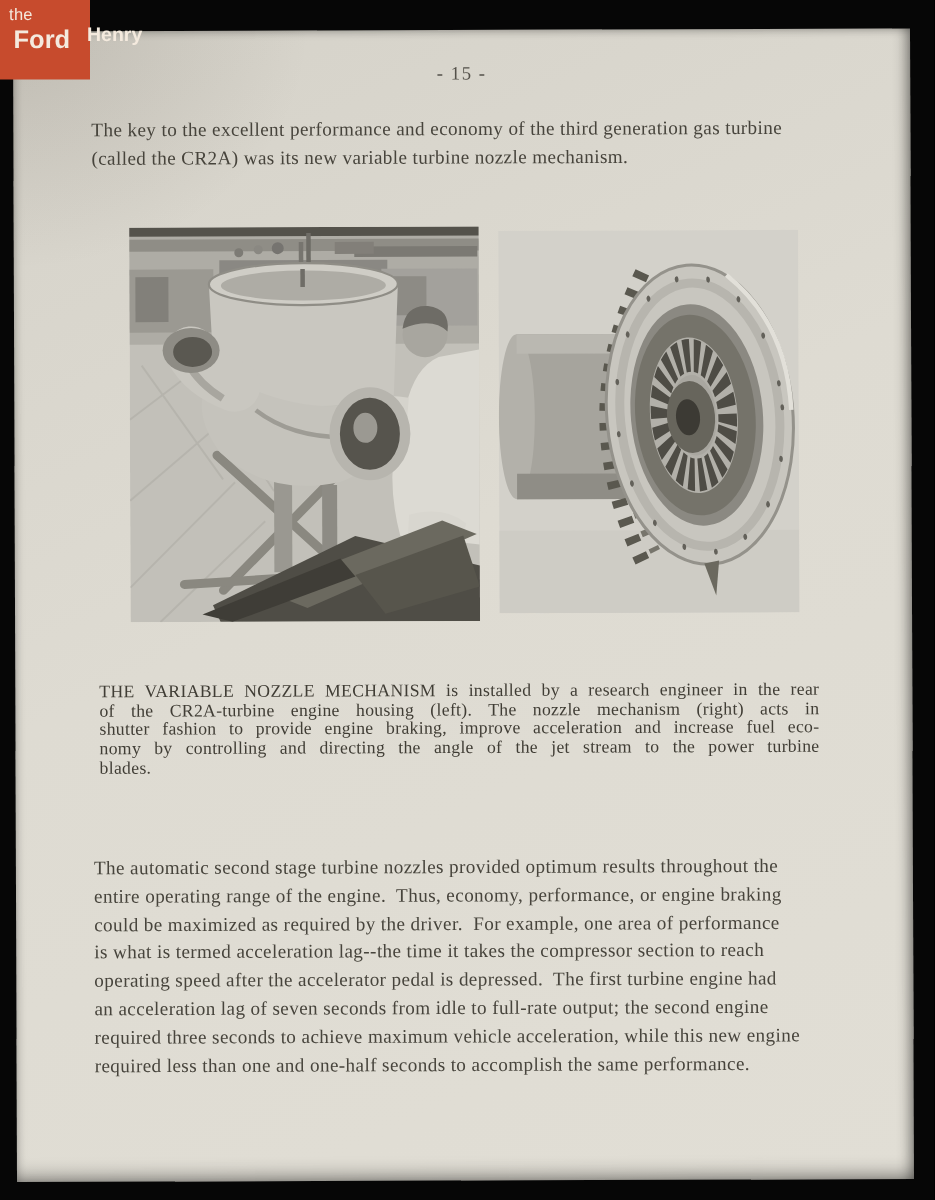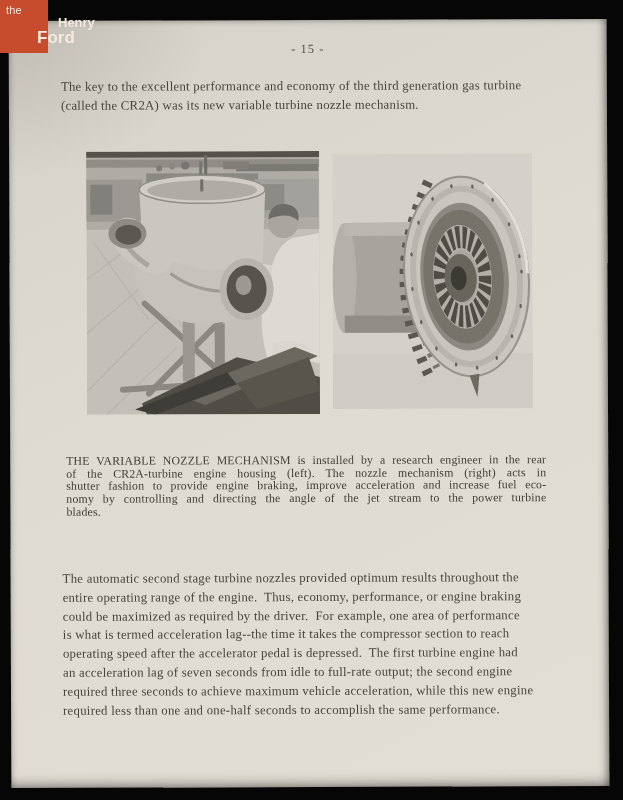--- a/index.html
+++ b/index.html
@@ -16,28 +16,28 @@
                 inset 0 -9px 12px -6px rgba(0,0,0,.40),
                 inset 4px 0 6px -4px rgba(0,0,0,.25),
                 inset 0 5px 6px -4px rgba(0,0,0,.22);
   }
   .page::before {
     content:""; position:absolute; left:0; top:0; width:200px; height:160px;
     background:radial-gradient(ellipse at 0% 0%, rgba(60,50,40,.14), rgba(0,0,0,0) 70%);
     pointer-events:none;
   }
   .logo {
-    position:absolute; left:0; top:0; width:48px; height:53px;
+    position:absolute; left:0; top:0; width:60px; height:53px;
     background:#c74b2d; z-index:5;
     font-family:"Liberation Sans", sans-serif; color:#f4ead e0;
     color:#f4eade;
   }
   .logo .the   { position:absolute; left:6px;  top:4px;  font-size:11px; font-weight:400; letter-spacing:.2px; }
   .logo .henry { position:absolute; left:16px; top:15px; font-size:13px; font-weight:700;padding-left:42px; }
-  .logo .ford  { position:absolute; left:9px;  top:28px; font-size:17px; font-weight:700;margin-left:28px; }
+  .logo .ford  { position:absolute; left:9px;  top:17px; font-size:17px; font-weight:700; }
   .page-number {
     position:absolute; left:0; top:22px; width:100%;
     text-align:center; font-size:12.5px; letter-spacing:1px; color:#54514a;
   }
   .para {
     position:absolute; color:#47443c; font-size:12.8px; letter-spacing:.25px;
     line-height:18.8px;
   }
   .para .line { white-space:pre-wrap; }
   #para-intro { left:52px; top:57px;  width:492px; }

